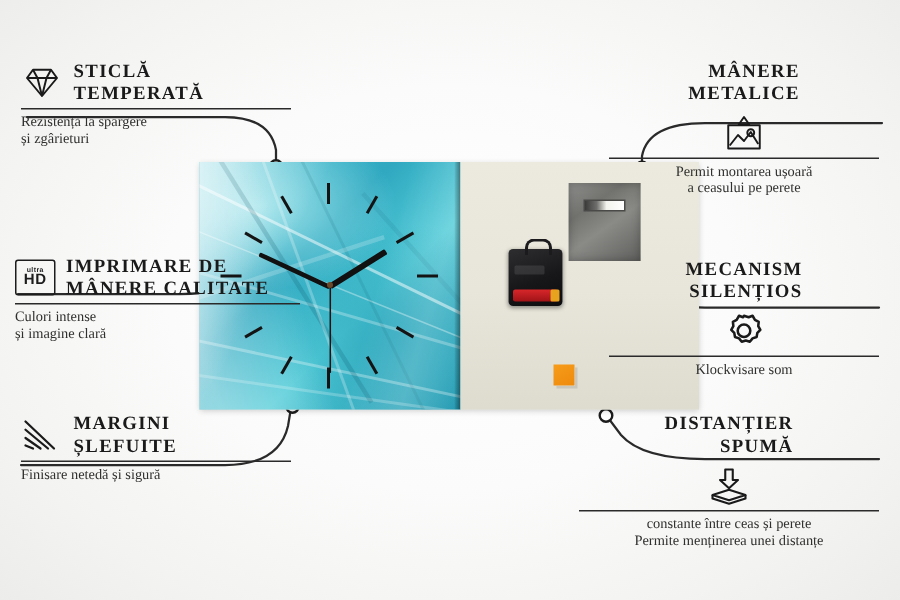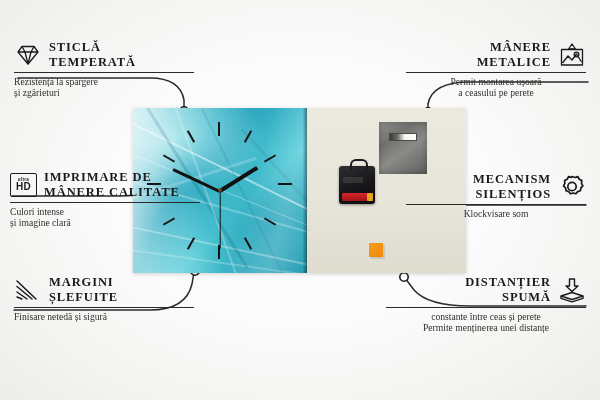--- a/index.html
+++ b/index.html
@@ -17,21 +17,21 @@
   
   #wires{position:absolute;left:0;top:0;width:600px;height:400px;}
 
   
   .feat{position:absolute;}
   .feat .head{
     display:flex;align-items:center;gap:7px;
     white-space:nowrap;
   }
   .feat.left .head{justify-content:flex-start;}
-  .feat.right .head{justify-content:flex-end;}
+  .feat.right .head{justify-content:flex-end;flex-direction:column;}
   .titles{
     font-family:"Liberation Serif", serif;
     font-weight:bold;
     font-size:12.5px;
     letter-spacing:.9px;
     line-height:14.5px;
     color:#1a1a1a;
   }
   .feat.left .titles{text-align:left;}
   .feat.right .titles{text-align:right;}

